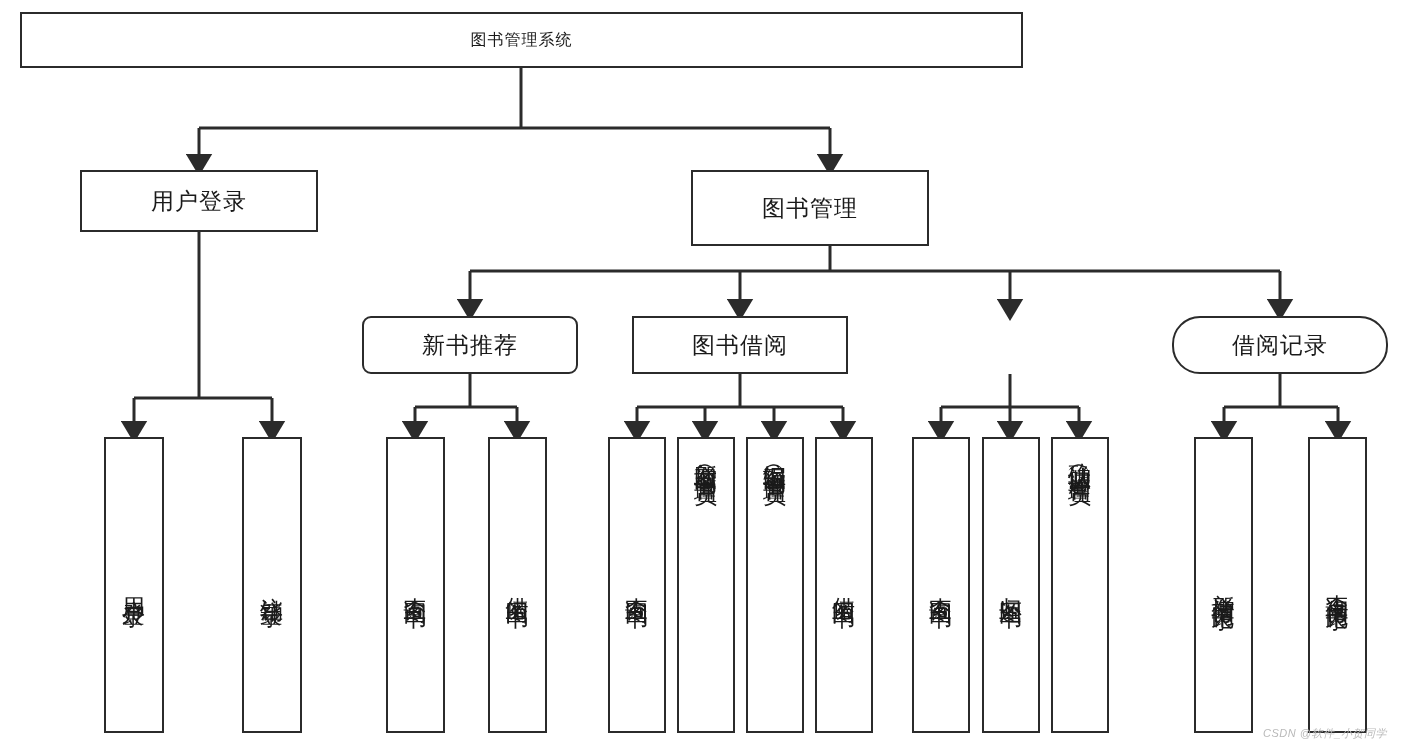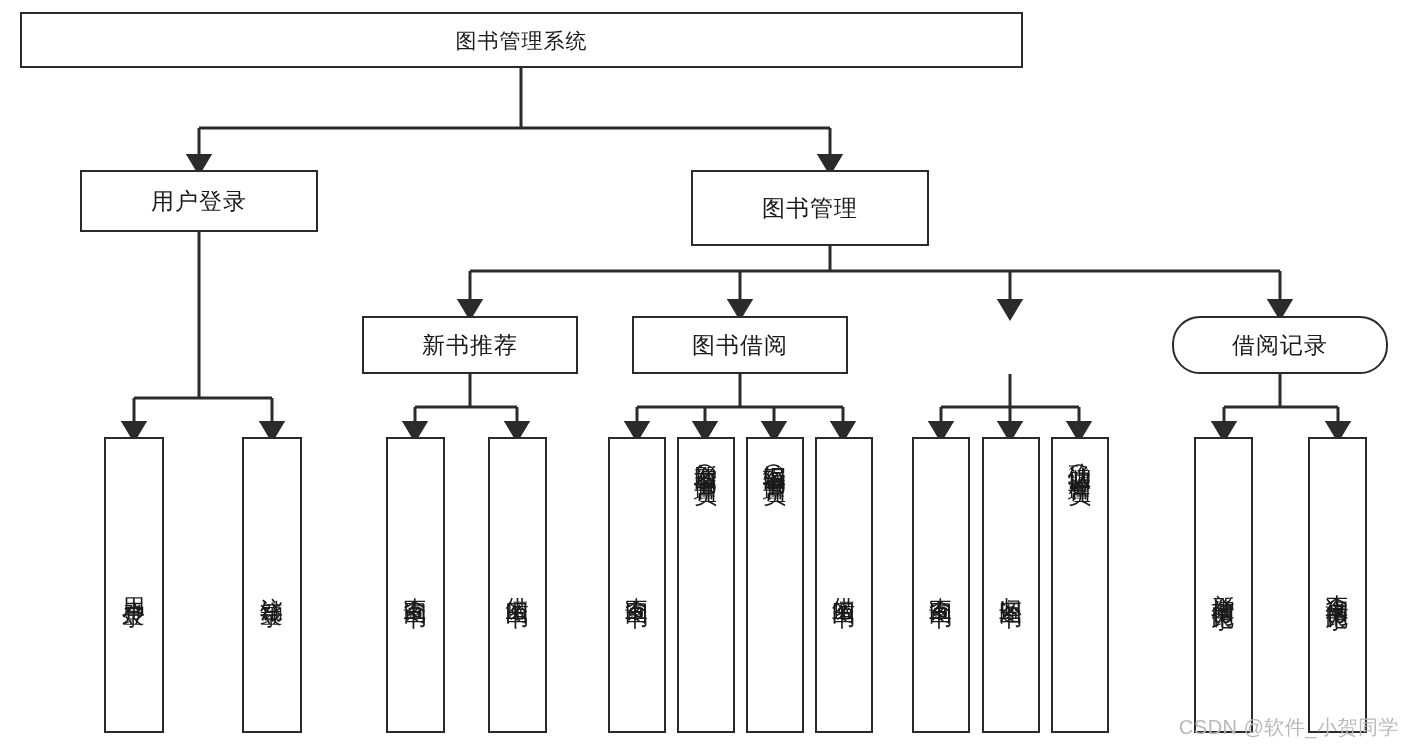--- a/index.html
+++ b/index.html
@@ -23,42 +23,43 @@
     color:#1a1a1a;
   }
   .node .lbl{
     display:block;
     text-align:center;
     line-height:1.0;
     white-space:nowrap;
   }
   
   .h .lbl{font-size:23px;letter-spacing:1px;}
-  .root .lbl{font-size:21px;letter-spacing:1px;}
+  .root .lbl{font-size:16px;letter-spacing:1px;}
 
   
   .v{align-items:flex-start;justify-content:center;padding-top:6px;}
   .v .lbl{
     writing-mode:vertical-rl;
     text-orientation:upright;
     font-size:23px;
     line-height:1.05;
     letter-spacing:3px;
     white-space:nowrap;
   }
   
   .v.mid{align-items:center;padding-top:0;}
 
   .watermark{
     position:absolute;
-    right:6px;bottom:6px;
-    font-size:20px;
+    right:18px;bottom:6px;
+    font-size:11px;
     color:#b9b9b9;
     letter-spacing:0.5px;
     white-space:nowrap;
+    font-style:italic;
   }
 </style>
 </head>
 <body>
 
 <div id="canvas">
 
   <svg id="wires" viewBox="0 0 1405 747">
     <defs>
       <marker id="arw" markerWidth="9" markerHeight="9" refX="1.5" refY="4.5" orient="auto" markerUnits="strokeWidth">
@@ -113,21 +114,21 @@
     <span class="lbl">图书管理系统</span>
   </div>
 
   <div class="node h" style="left:80px;top:170px;width:238px;height:62px;">
     <span class="lbl">用户登录</span>
   </div>
   <div class="node h" style="left:691px;top:170px;width:238px;height:76px;">
     <span class="lbl">图书管理</span>
   </div>
 
-  <div class="node h" style="left:362px;top:316px;width:216px;height:58px;">
+  <div class="node h" style="left:362px;top:316px;width:216px;height:58px;border-radius:9px;">
     <span class="lbl">新书推荐</span>
   </div>
   <div class="node h" style="left:632px;top:316px;width:216px;height:58px;">
     <span class="lbl">图书借阅</span>
   </div>
   <div class="node h" style="left:1172px;top:316px;width:216px;height:58px;border-radius:28px;">
     <span class="lbl">借阅记录</span>
   </div>
 
   <div class="node v mid" style="left:104px;top:437px;width:60px;height:296px;">

